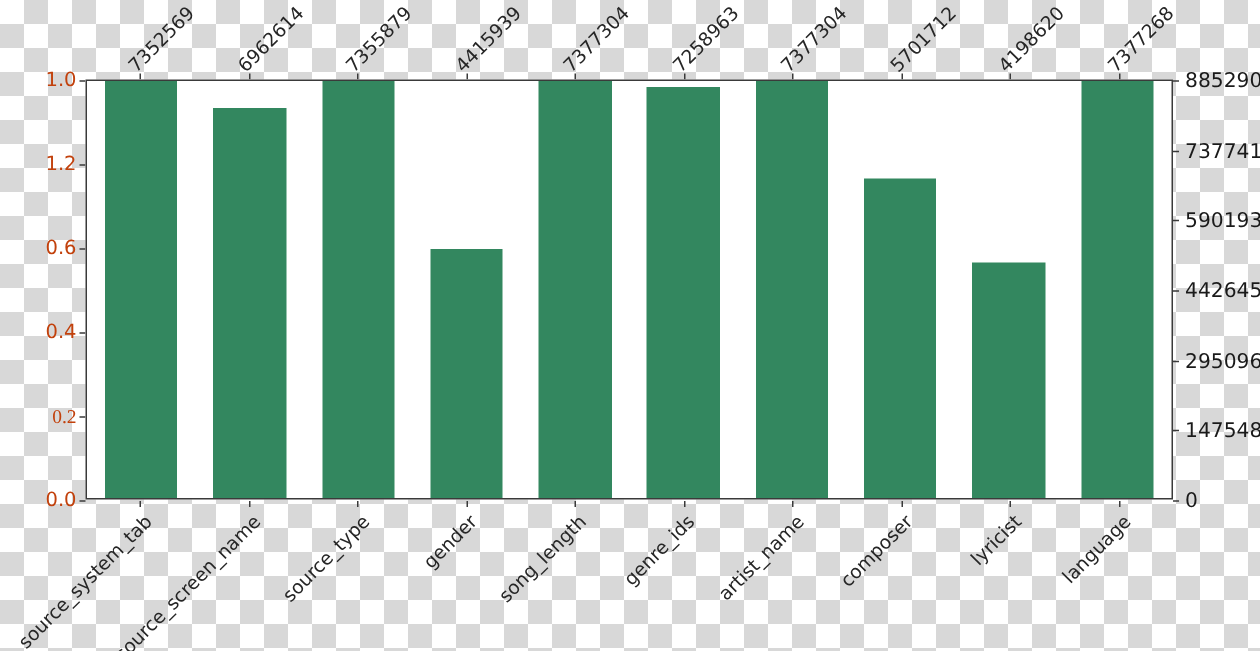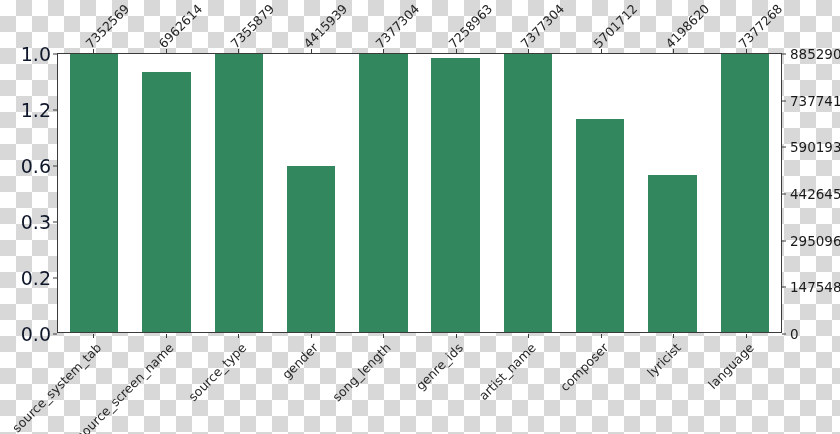--- a/index.html
+++ b/index.html
@@ -69,22 +69,22 @@
     position: absolute;
     left: 0;
     top: 53px;
     width: 57px;
     height: 281px;
   }
   .ytick-left {
     position: absolute;
     right: 6px;
     transform: translateY(-50%);
-    font-size: 19px;
-    color: #0f172a;
+    font-size: 13px;
+    color: #c2410c;
     white-space: nowrap;
   }
   .ytick-left-mark {
     position: absolute;
     right: 0px;
     width: 4px;
     height: 1px;
     background: #3a3a3a;
     transform: translateY(-50%);
   }
@@ -223,23 +223,23 @@
       <div class="xtick-top-mark" style="left: 688.75px;"></div>
       <div class="toplabel-slot" style="left: 688.75px;">
         <div class="toplabel">7377268</div>
       </div>
     </div>
 
   <div id="left-axis">
       <div class="ytick-left-mark" style="top: 281px;"></div>
       <div class="ytick-left" style="top: 281px;">0.0</div>
       <div class="ytick-left-mark" style="top: 225px;"></div>
-      <div class="ytick-left" style="top: 225px;">0.2</div>
+      <div class="ytick-left" style="top: 225px; font-family: Liberation Serif, serif;">0.2</div>
       <div class="ytick-left-mark" style="top: 169px;"></div>
-      <div class="ytick-left" style="top: 169px;">0.3</div>
+      <div class="ytick-left" style="top: 169px;">0.4</div>
       <div class="ytick-left-mark" style="top: 113px;"></div>
       <div class="ytick-left" style="top: 113px; margin-left: 31px;">0.6</div>
       <div class="ytick-left-mark" style="top: 57px;"></div>
       <div class="ytick-left" style="top: 57px;">1.2</div>
       <div class="ytick-left-mark" style="top: 1px;"></div>
       <div class="ytick-left" style="top: 1px;">1.0</div>
     </div>
 
   <div id="plot-area">
     <div id="bars-layer">

